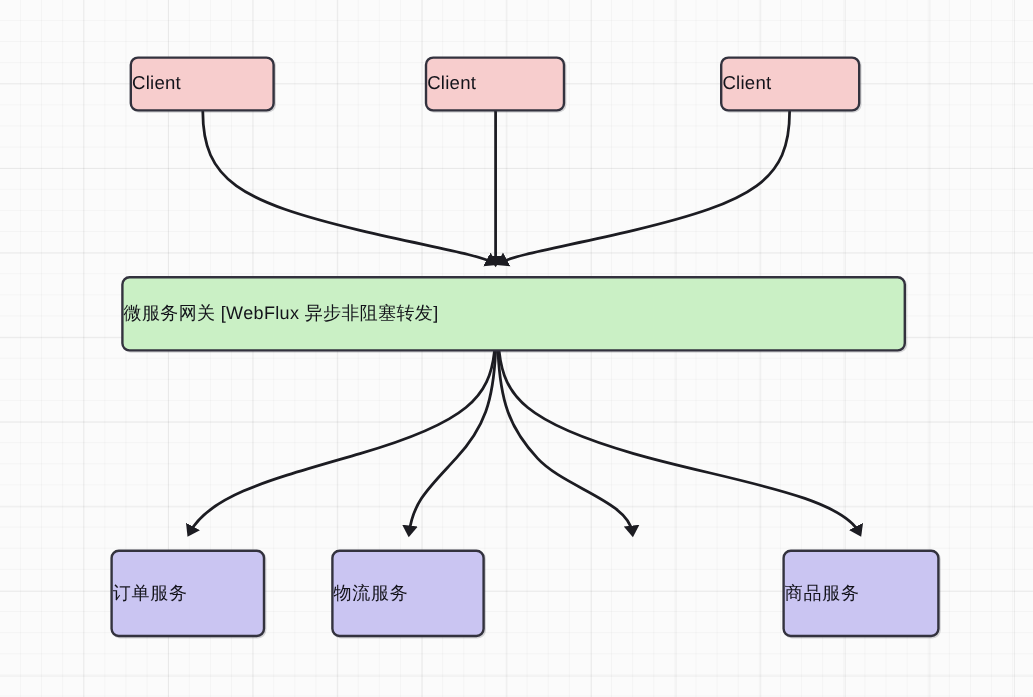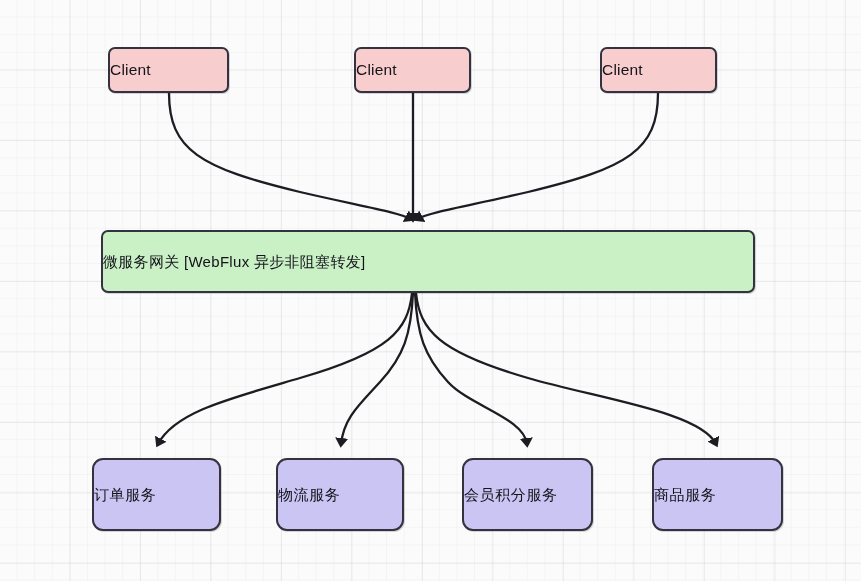--- a/index.html
+++ b/index.html
@@ -56,21 +56,20 @@
   }
   .node-gateway {
     background: #caf0c5;
     font-size: 15px;
     letter-spacing: 0.3px;
   }
   .node-service {
     background: #cac5f2;
     font-size: 15px;
     letter-spacing: 0.6px;
-    border-radius: 11px;
   }
   .node-label {
     display: block;
     line-height: 1.2;
     white-space: nowrap;
   }
 </style>
 </head>
 <body>
 
@@ -117,21 +116,18 @@
   </div>
 
   <div class="node node-service" style="left:92px; top:458px; width:129px; height:73px;">
     <span class="node-label">订单服务</span>
   </div>
 
   <div class="node node-service" style="left:276px; top:458px; width:128px; height:73px;">
     <span class="node-label">物流服务</span>
   </div>
 
-  <div class="node node-service" style="left:462px; top:458px; width:131px; height:73px;">
-    <span class="node-label">会员积分服务</span>
-  </div>
 
   <div class="node node-service" style="left:652px; top:458px; width:131px; height:73px;">
     <span class="node-label">商品服务</span>
   </div>
 
 </div>
 
 </body></html>

